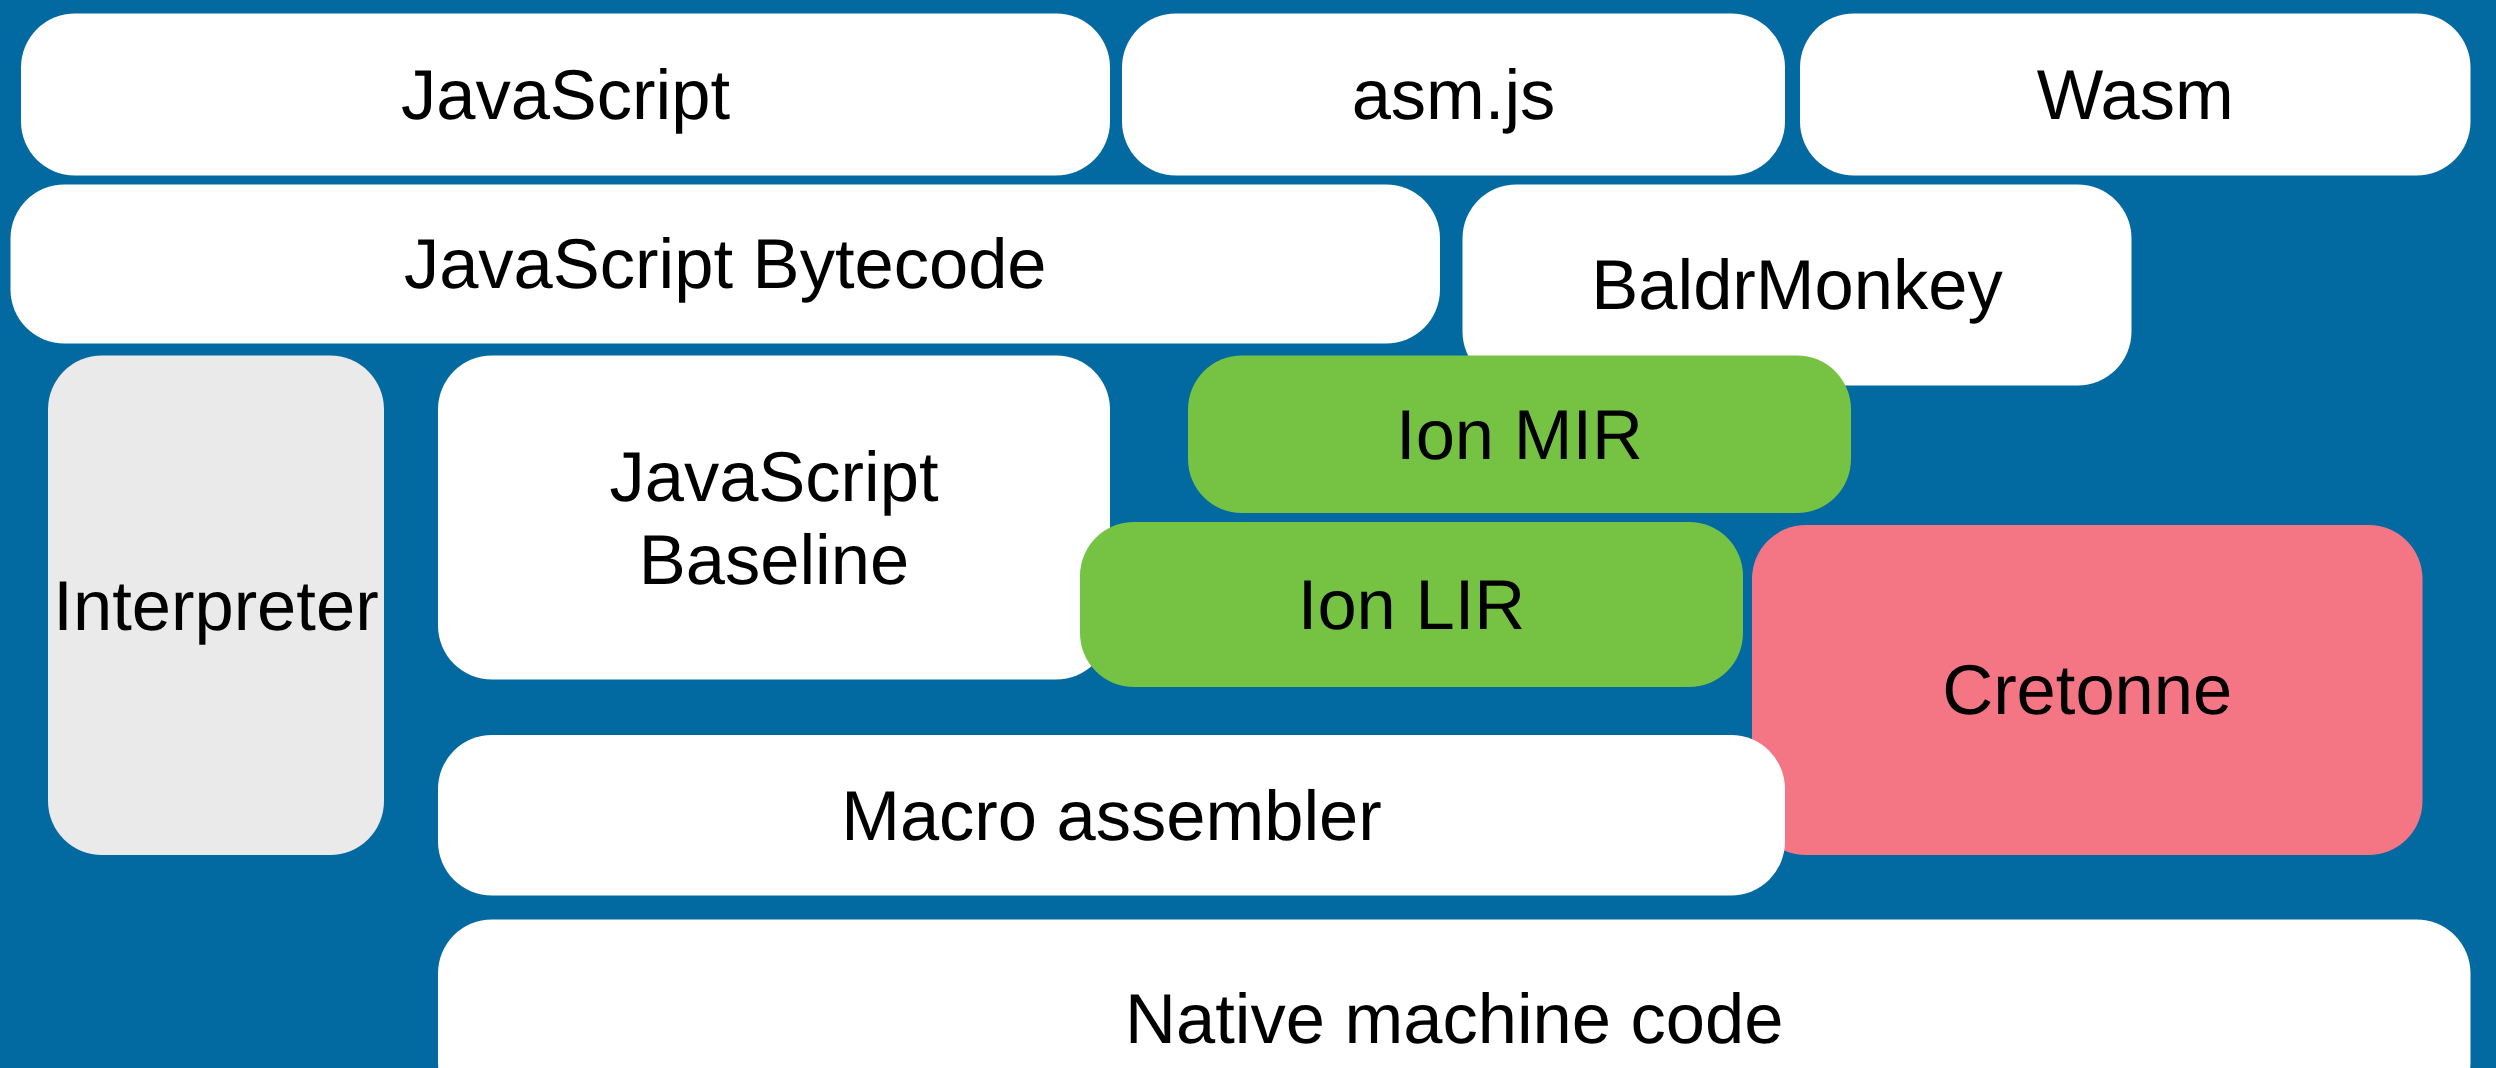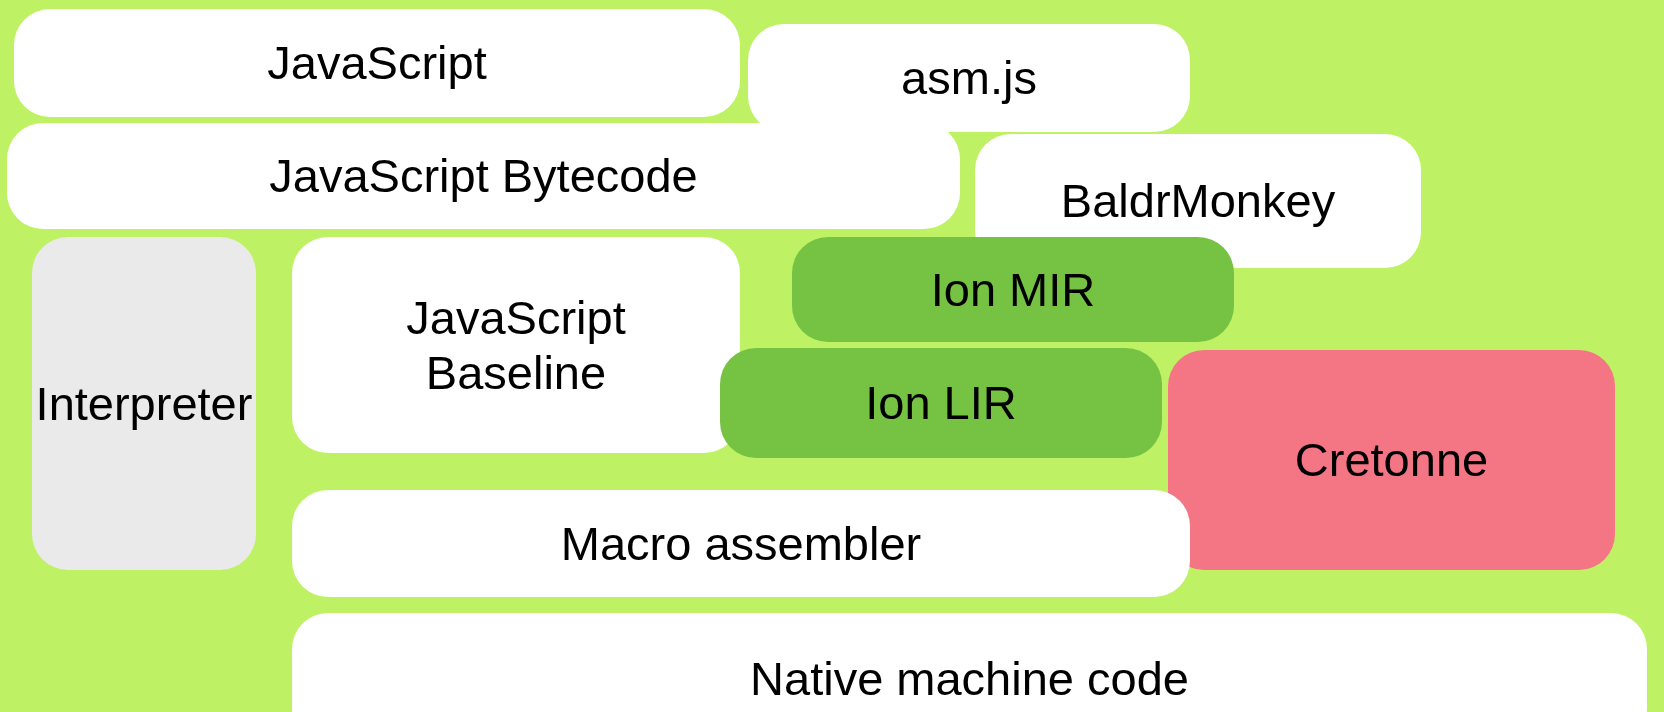--- a/index.html
+++ b/index.html
@@ -4,58 +4,59 @@
 <style>
   html, body {
     margin: 0;
     padding: 0;
     background: #000000;
   }
   .canvas {
     position: relative;
     width: 1664px;
     height: 712px;
-    background: #bef264;
+    background: #0369a1;
     overflow: hidden;
     font-family: "Liberation Sans", "DejaVu Sans", sans-serif;
   }
   .node {
     position: absolute;
     background: #ffffff;
     border-radius: 36px;
     display: flex;
     align-items: center;
     justify-content: center;
     text-align: center;
     color: #000000;
     font-size: 47px;
     line-height: 1.18;
     letter-spacing: 0;
   }
   .wrap2 { white-space: pre-line; }
 
   .n-js       { left: 14px;   top: 9px;   width: 726px;  height: 108px; }
-  .n-asmjs    { left: 748px;  top: 24px;   width: 442px;  height: 108px; }
+  .n-asmjs    { left: 748px;  top: 9px;   width: 442px;  height: 108px; }
   .n-wasm     { left: 1200px; top: 9px;   width: 447px;  height: 108px; }
   .n-bytecode { left: 7px;   top: 123px; width: 953px;  height: 106px; }
-  .n-baldr    { left: 975px;  top: 134px; width: 446px;  height: 134px; }
+  .n-baldr    { left: 975px;  top: 123px; width: 446px;  height: 134px; }
   .n-interp   { left: 32px;   top: 237px; width: 224px;  height: 333px; text-align: right; }
   .n-baseline { left: 292px;  top: 237px; width: 448px;  height: 216px; }
   .n-ionmir   { left: 792px;  top: 237px; width: 442px;  height: 105px; }
   .n-ionlir   { left: 720px;  top: 348px; width: 442px;  height: 110px; }
   .n-cretonne { left: 1168px; top: 350px; width: 447px;  height: 220px; }
   .n-macro    { left: 292px;  top: 490px; width: 898px;  height: 107px; }
   .n-native   { left: 292px;  top: 577px; width: 1355px; height: 131px; margin-top: 36px; }
 </style>
 </head>
 <body>
 
 <div class="canvas">
   <div class="node n-js" style="background: rgb(255, 255, 255);">JavaScript</div>
   <div class="node n-asmjs" style="background: rgb(255, 255, 255);">asm.js</div>
+  <div class="node n-wasm" style="background: rgb(255, 255, 255);">Wasm</div>
   <div class="node n-bytecode" style="background: rgb(255, 255, 255);">JavaScript Bytecode</div>
   <div class="node n-baldr" style="background: rgb(255, 255, 255);">BaldrMonkey</div>
   <div class="node n-interp" style="background: rgb(234, 234, 234);">Interpreter</div>
   <div class="node n-baseline wrap2" style="background: rgb(255, 255, 255);">JavaScript
 Baseline</div>
   <div class="node n-ionmir" style="background: rgb(118, 195, 68);">Ion MIR</div>
   <div class="node n-ionlir" style="background: rgb(118, 195, 68);">Ion LIR</div>
   <div class="node n-cretonne" style="background: rgb(244, 118, 133);">Cretonne</div>
   <div class="node n-macro" style="background: rgb(255, 255, 255);">Macro assembler</div>
   <div class="node n-native" style="background: rgb(255, 255, 255);">Native machine code</div>

